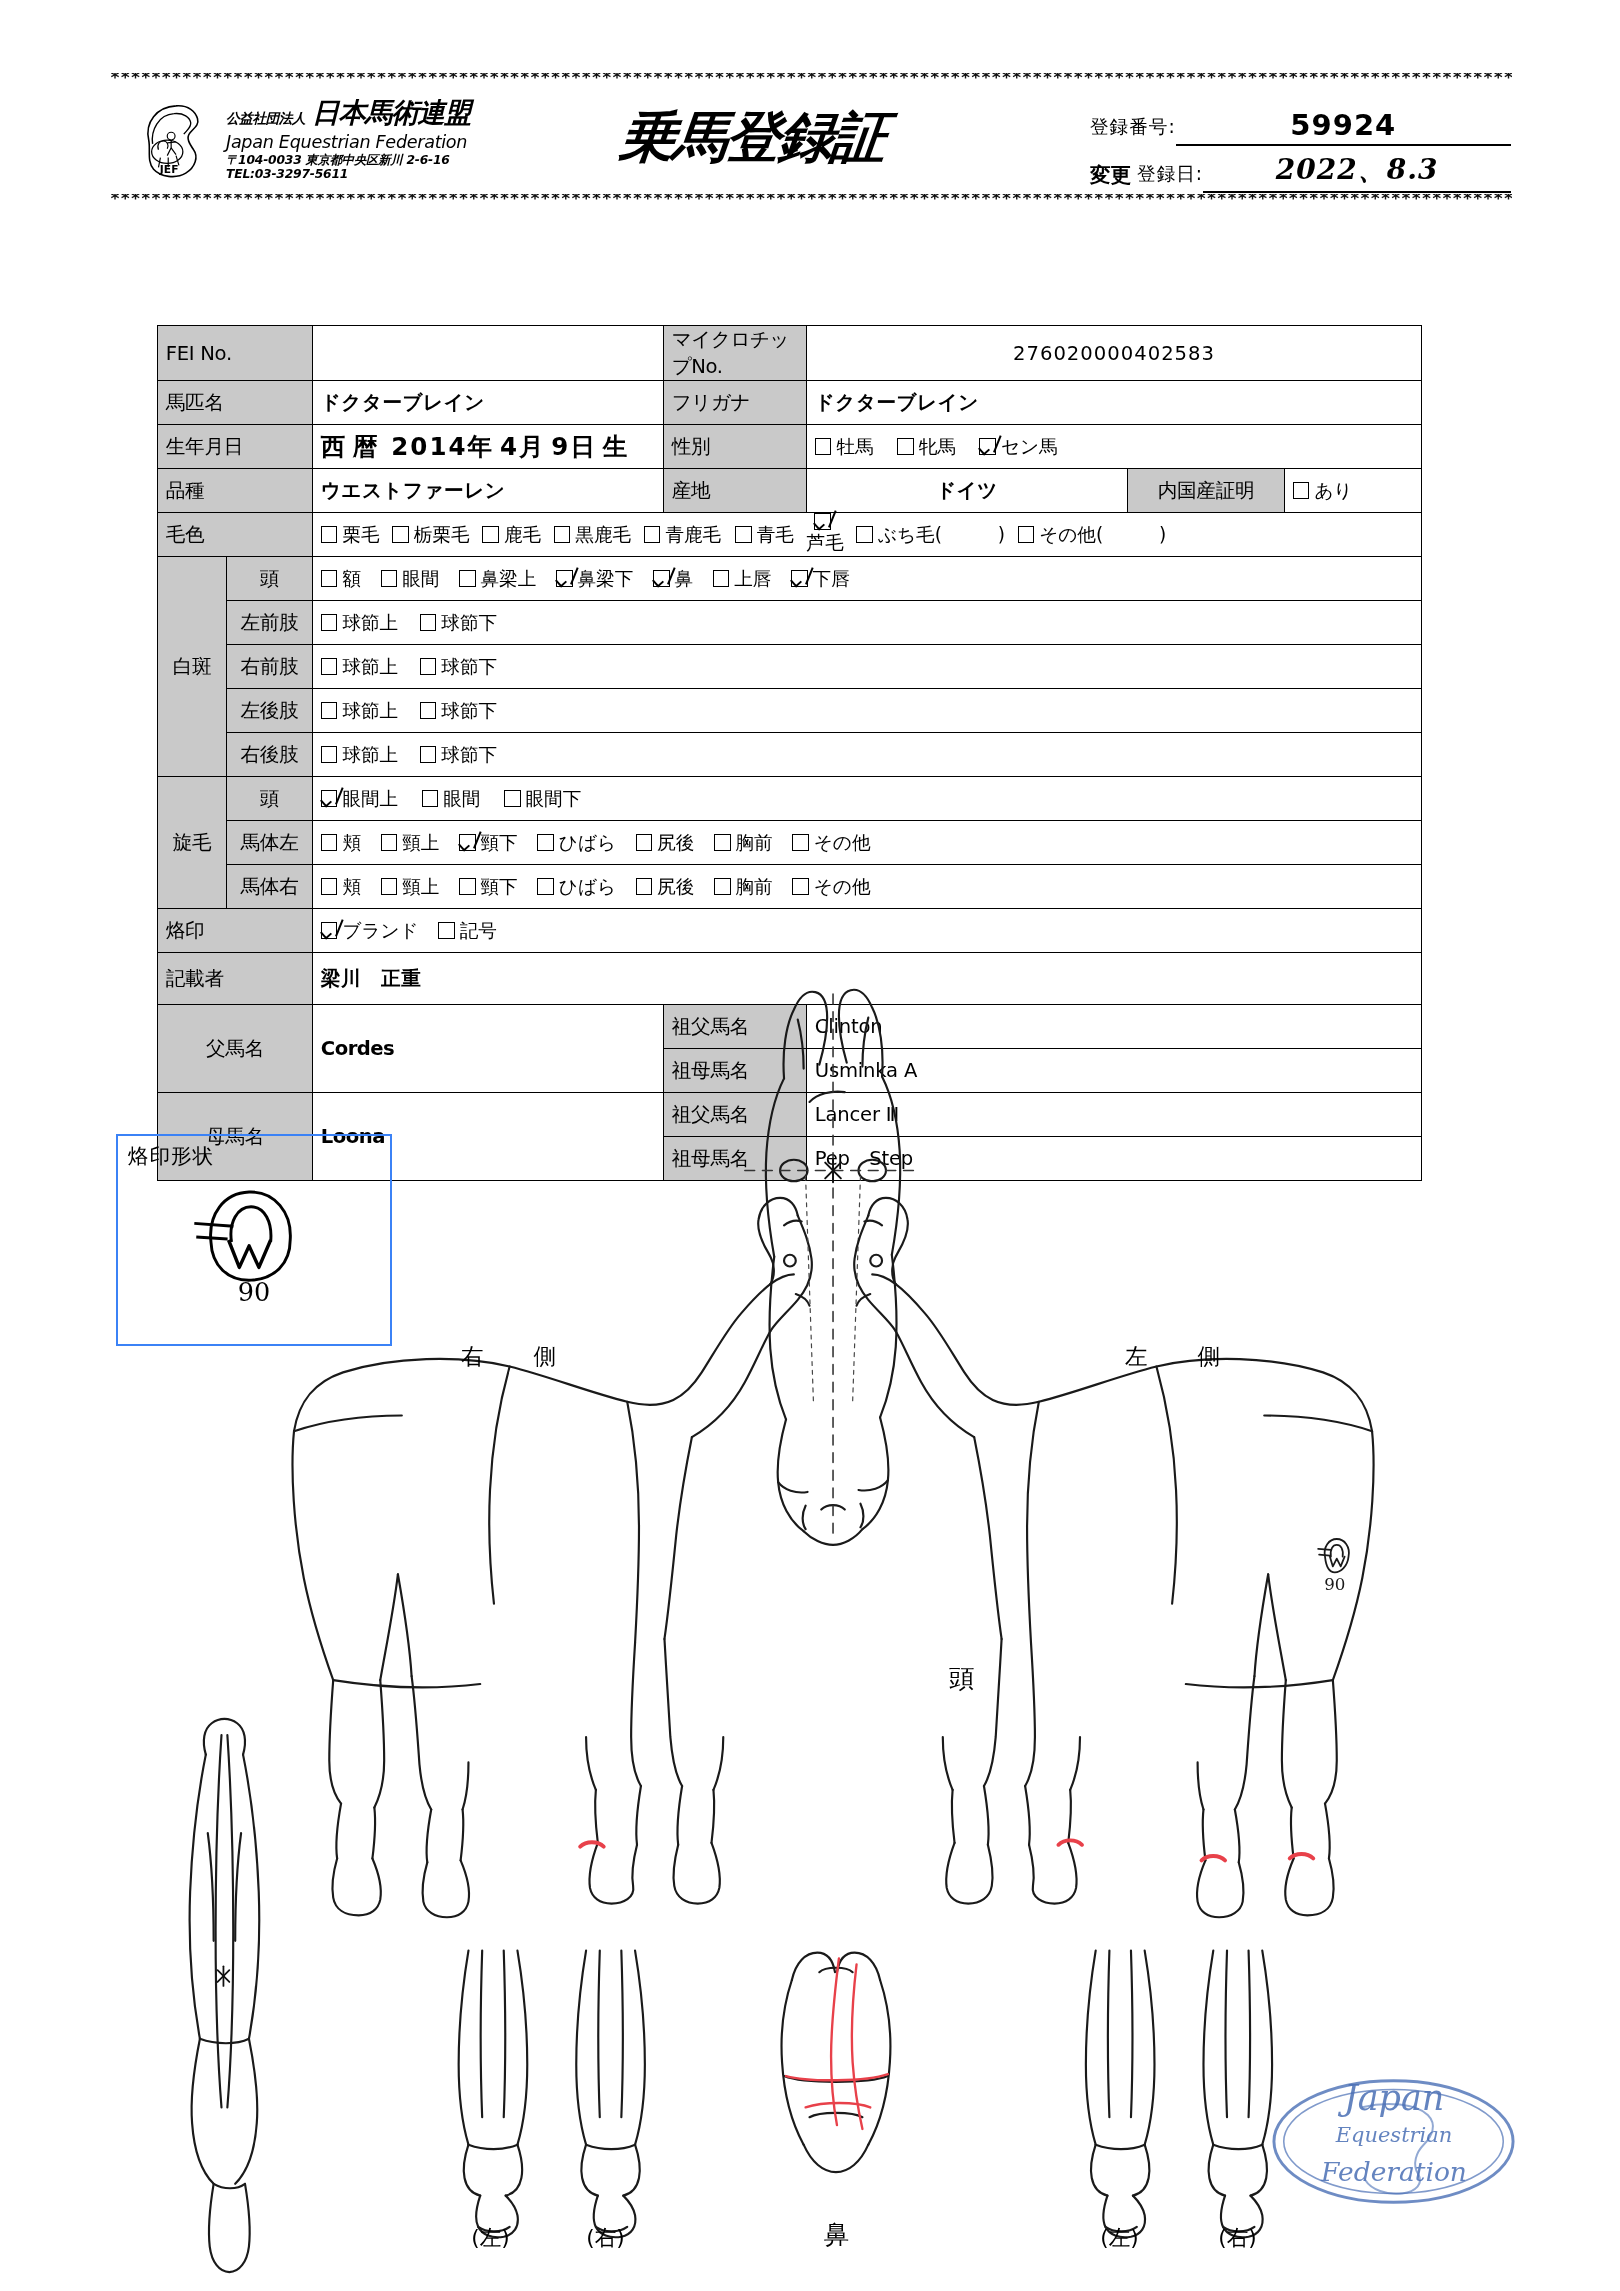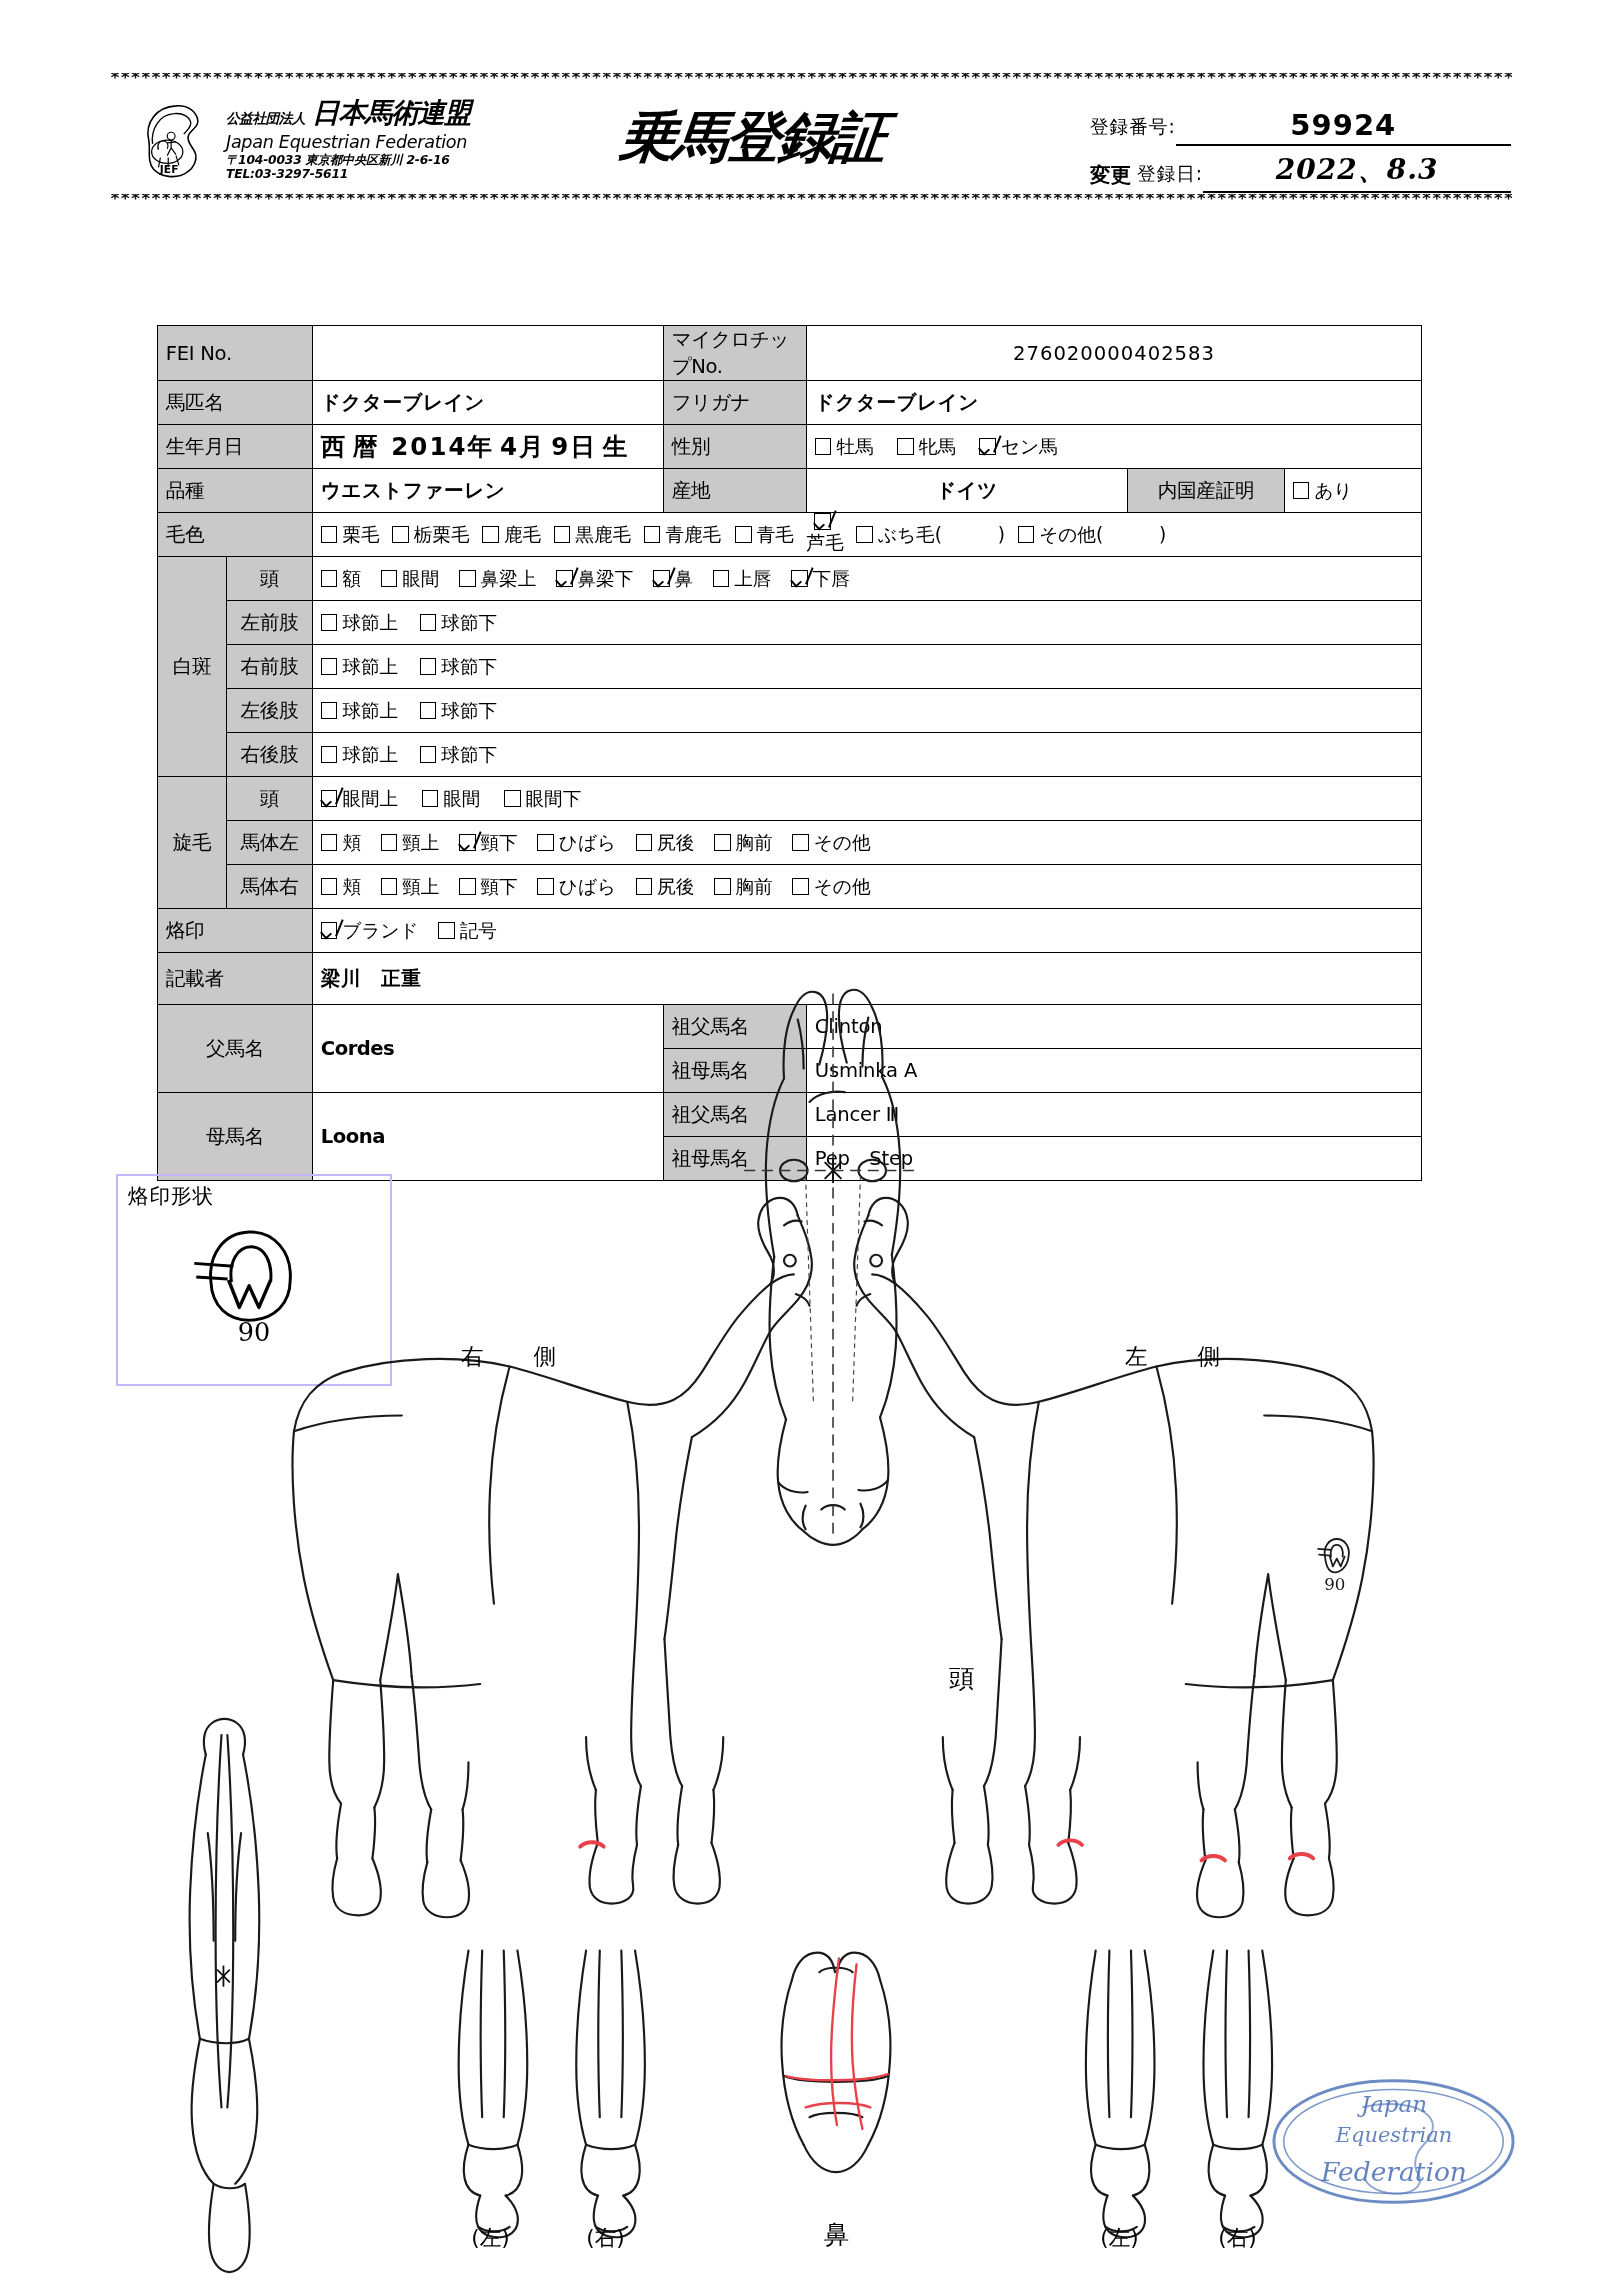--- a/index.html
+++ b/index.html
@@ -228,24 +228,24 @@
   }
   .ped-sub {
     font-size: 23.5px;
     letter-spacing: -0.2px;
   }
 
   
   #brand-box {
     position: absolute;
     left: 116px;
-    top: 1174px;
+    top: 1134px;
     width: 272px;
     height: 208px;
-    border: 2px solid #c4b5fd;
+    border: 2px solid #3b82f6;
   }
   #brand-box .bb-title {
     position: absolute;
     left: 9.8px;
     top: 5.9px;
     font-size: 20.6px;
     letter-spacing: 1px;
   }
   #brand-box .bb-num {
     position: absolute;
@@ -965,19 +965,19 @@
   <div class="small-label" style="left:1090px; top:2223px; width:59px;">(左)</div>
   <div class="small-label" style="left:1208px; top:2223px; width:59px;">(右)</div>
 
   <div id="stamp">
     <svg viewBox="0 0 255 150" width="250" height="147" style="position:absolute;left:0;top:0;">
       <ellipse cx="127" cy="75" rx="122" ry="62" fill="none" stroke="#4a6fb5" stroke-width="3" opacity=".8"></ellipse>
       <ellipse cx="127" cy="75" rx="112" ry="53" fill="none" stroke="#4a6fb5" stroke-width="1.6" opacity=".7"></ellipse>
       <path d="M95 40 C120 34 150 36 162 48 C172 58 166 70 158 78 C150 86 146 98 152 108
                C158 118 150 126 136 128 C120 130 104 124 98 114" fill="none" stroke="#4a6fb5" stroke-width="2" opacity=".6"></path>
     </svg>
-    <div class="stamp-text" style="top:23px; font-size:23px;">Japan</div>
+    <div class="stamp-text" style="top:10px; font-size:35px;">Japan</div>
     <div class="stamp-text" style="top:55px; font-size:21px;">Equestrian</div>
     <div class="stamp-text" style="top:88px; font-size:26.5px;">Federation</div>
   </div>
 
 </div>
 
 
 </body></html>

